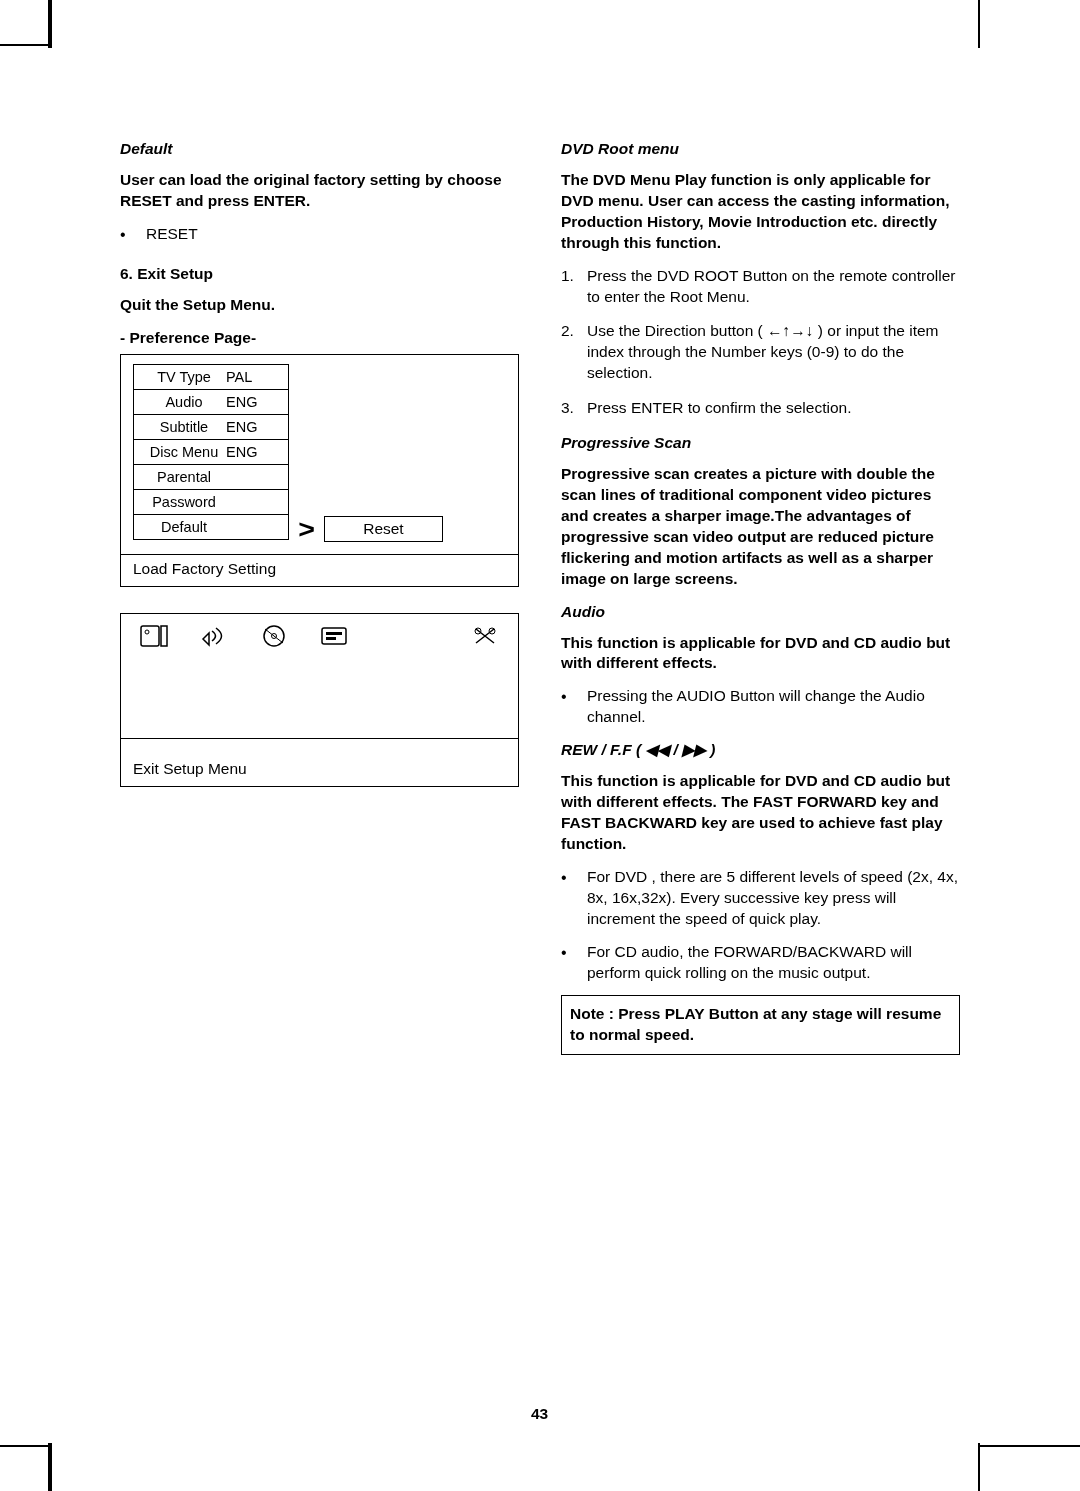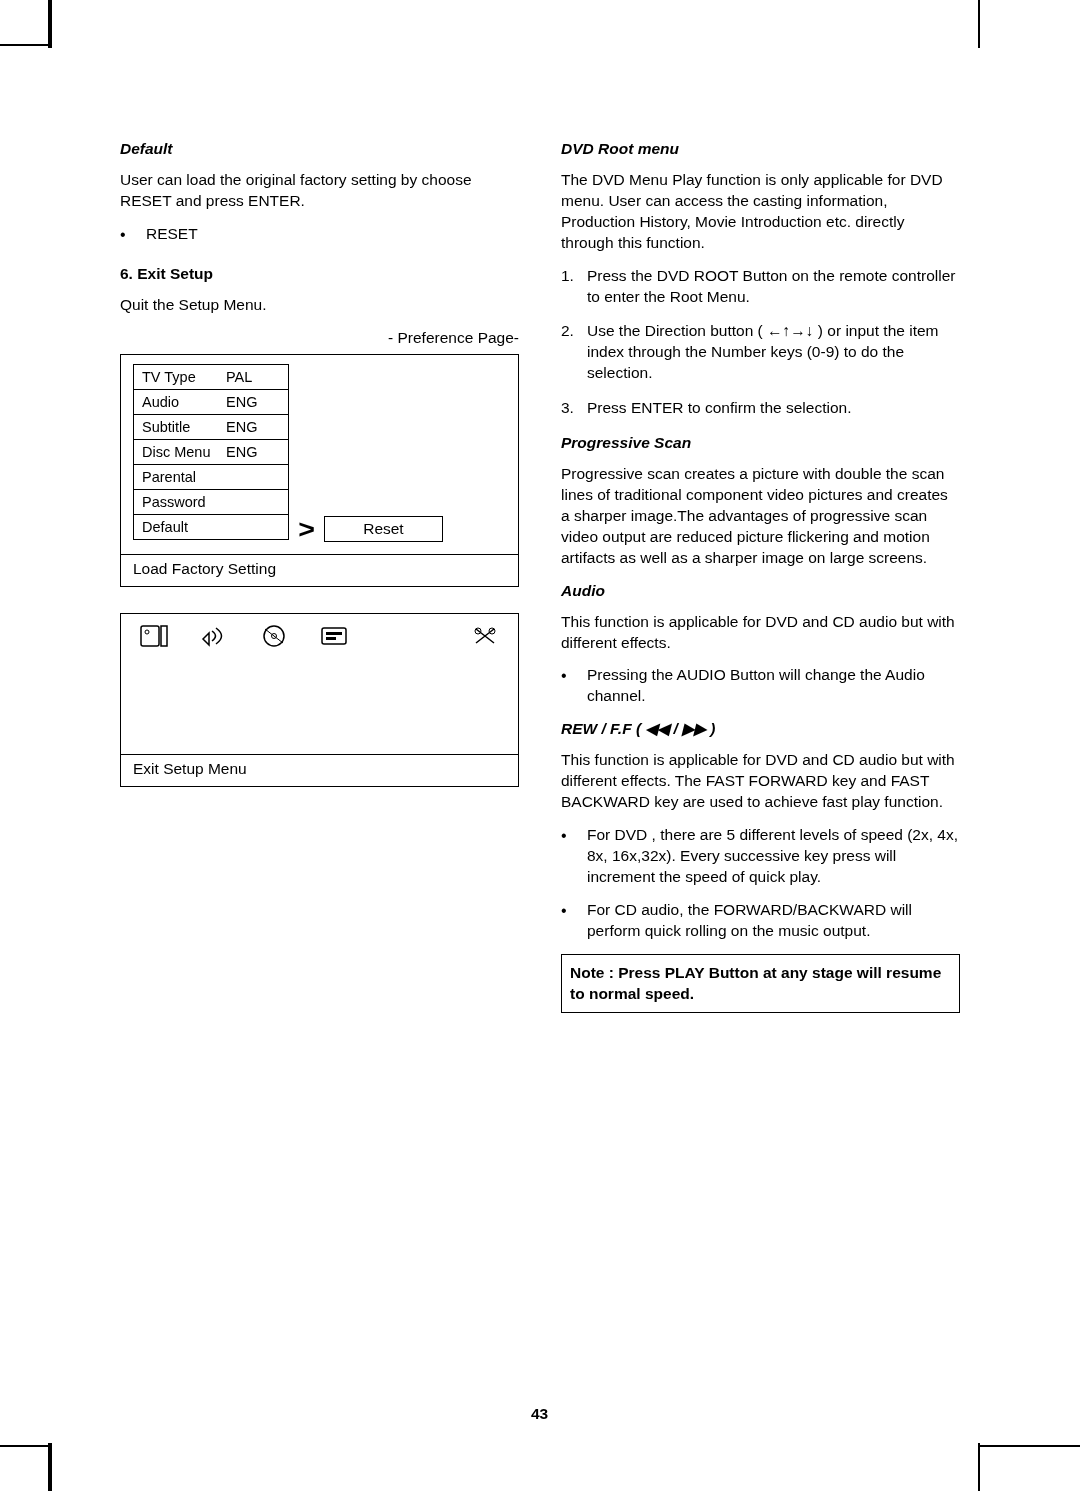--- a/index.html
+++ b/index.html
@@ -24,43 +24,44 @@
   .crop-blv { bottom: 0; left: 48px; width: 4px; height: 48px; position: absolute; background:#000;}
   .crop-brv { bottom: 0; right: 100px; width: 2px; height: 48px; position: absolute; background:#000;}
 
   .page {
     position: absolute;
     left: 120px; right: 120px; top: 95px; bottom: 120px;
   }
   .cols { display: flex; gap: 42px; margin-top: 44px; }
   .col { flex: 1 1 0; min-width: 0; }
   .heading-ital { font-weight: bold; font-style: italic; margin-bottom: 10px; }
-  p { margin-bottom: 12px; }
+  p { margin-bottom: 12px; font-weight: bold; }
   .bullet { display: flex; margin-bottom: 12px; }
   .bullet .dot { width: 26px; flex: 0 0 26px; }
   .bullet .dot::before { content: "•"; font-size: 16px; }
   .olitem { display: flex; margin-bottom: 14px; }
   .olitem .num { width: 26px; flex: 0 0 26px; }
   .sect-heading { font-weight: bold; margin-top: 18px; margin-bottom: 10px; }
 
-  .osd-title { text-align: right; margin: 10px 0 6px; }
+  .osd-title { text-align: left; margin: 10px 0 6px; font-weight: bold; }
   .osd-box {
     border: 1.5px solid #000;
     width: 100%;
     padding: 6px 0 0 0;
   }
   .osd-inner { padding-left: 12px; padding-right: 0; }
   .menu-list { width: 156px; border: 0; }
   .menu-list .mi {
     border: 1px solid #000;
     padding: 2px 8px;
     margin-bottom: -1px;
     height: 26px;
     display: flex; align-items: center;
     font-size: 14.5px;
+    text-align: center;
   }
   .menu-list .mi .lbl { flex: 0 0 84px; }
   .selrow { display: flex; align-items: center; gap: 10px; }
   .selrow .arrow {
     font-size: 26px; font-weight: bold; line-height: 1; transform: scaleX(1.1);
   }
   .selrow .resetbox {
     border: 1px solid #000; height: 26px; display: flex; align-items: center;
     padding: 0 38px;
   }
@@ -72,21 +73,21 @@
   .iconbar {
     border: 1.5px solid #000; margin-top: 26px;
     height: 174px;
     display: flex; flex-direction: column;
   }
   .iconbar .icons {
     display: flex; align-items: center; height: 44px;
     padding: 0 16px; gap: 26px;
   }
   .iconbar .blank { flex: 1; border-top: 0; }
-  .iconbar .ftr { border-top: 1px solid #000; padding: 4px 12px 6px; }
+  .iconbar .ftr { border-top: 1px solid #000; padding: 20px 12px 6px; }
   .ic { width: 34px; height: 26px; }
 
   .note-box {
     border: 1.5px solid #000; padding: 8px 8px; font-weight: bold;
     margin-top: 6px;
   }
 
   .pagenum {
     position: absolute; left: 0; right: 1px; bottom: -54px;
     text-align: center; font-weight: bold; margin-top: 8px;

